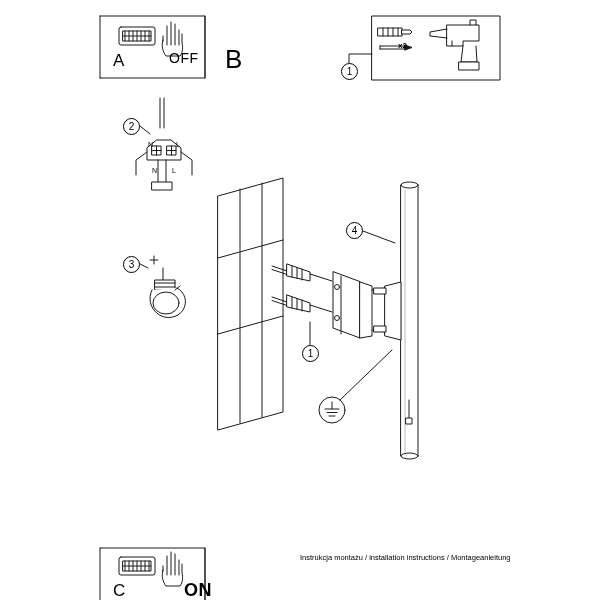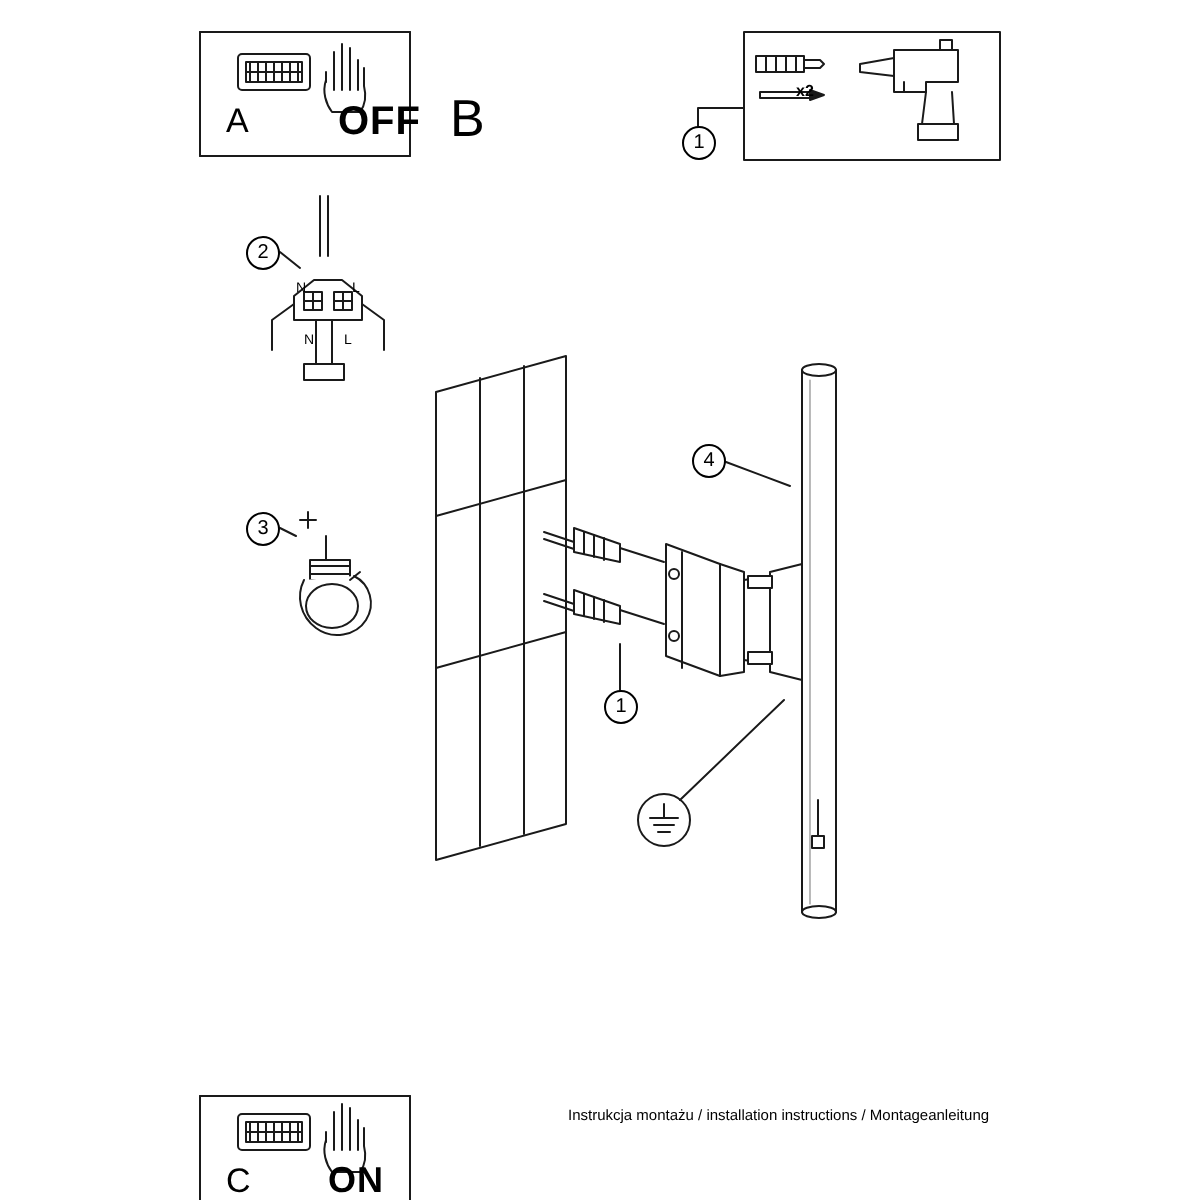--- a/index.html
+++ b/index.html
@@ -28,30 +28,30 @@
   }
   .lbl {
     position: absolute;
     font-family: "Liberation Sans", sans-serif;
     color: #000000;
     white-space: pre;
   }
   .letter-a { left: 113px; top: 51px; font-size: 17px; font-weight: 400; }
   .letter-b { left: 225px; top: 44px; font-size: 26px; font-weight: 400; }
   .letter-c { left: 113px; top: 581px; font-size: 17px; font-weight: 400; }
-  .word-off { left: 169px; top: 50px; font-size: 20px; font-weight: bold; letter-spacing: 0.5px; }
-  .word-on  { left: 164px; top: 580px; font-size: 18px; font-weight: bold; letter-spacing: 0.5px; }
+  .word-off { left: 169px; top: 50px; font-size: 14px; font-weight: normal; letter-spacing: 0.5px; }
+  .word-on  { left: 184px; top: 580px; font-size: 18px; font-weight: bold; letter-spacing: 0.5px; }
   .x2 { left: 398px; top: 41px; font-size: 8px; font-weight: bold; }
   .nl-n1 { left: 148px; top: 141px; font-size: 7px; }
   .nl-l1 { left: 176px; top: 141px; font-size: 7px; }
   .nl-n2 { left: 152px; top: 167px; font-size: 7px; }
   .nl-l2 { left: 172px; top: 167px; font-size: 7px; }
   .footer {
     position: absolute;
-    left: 284px;
+    left: 300px;
     top: 552px;
     width: 230px;
     font-size: 7.5px;
     line-height: 1.55;
     color: #000000;
   }
   .num {
     position: absolute;
     width: 17px;
     height: 17px;

